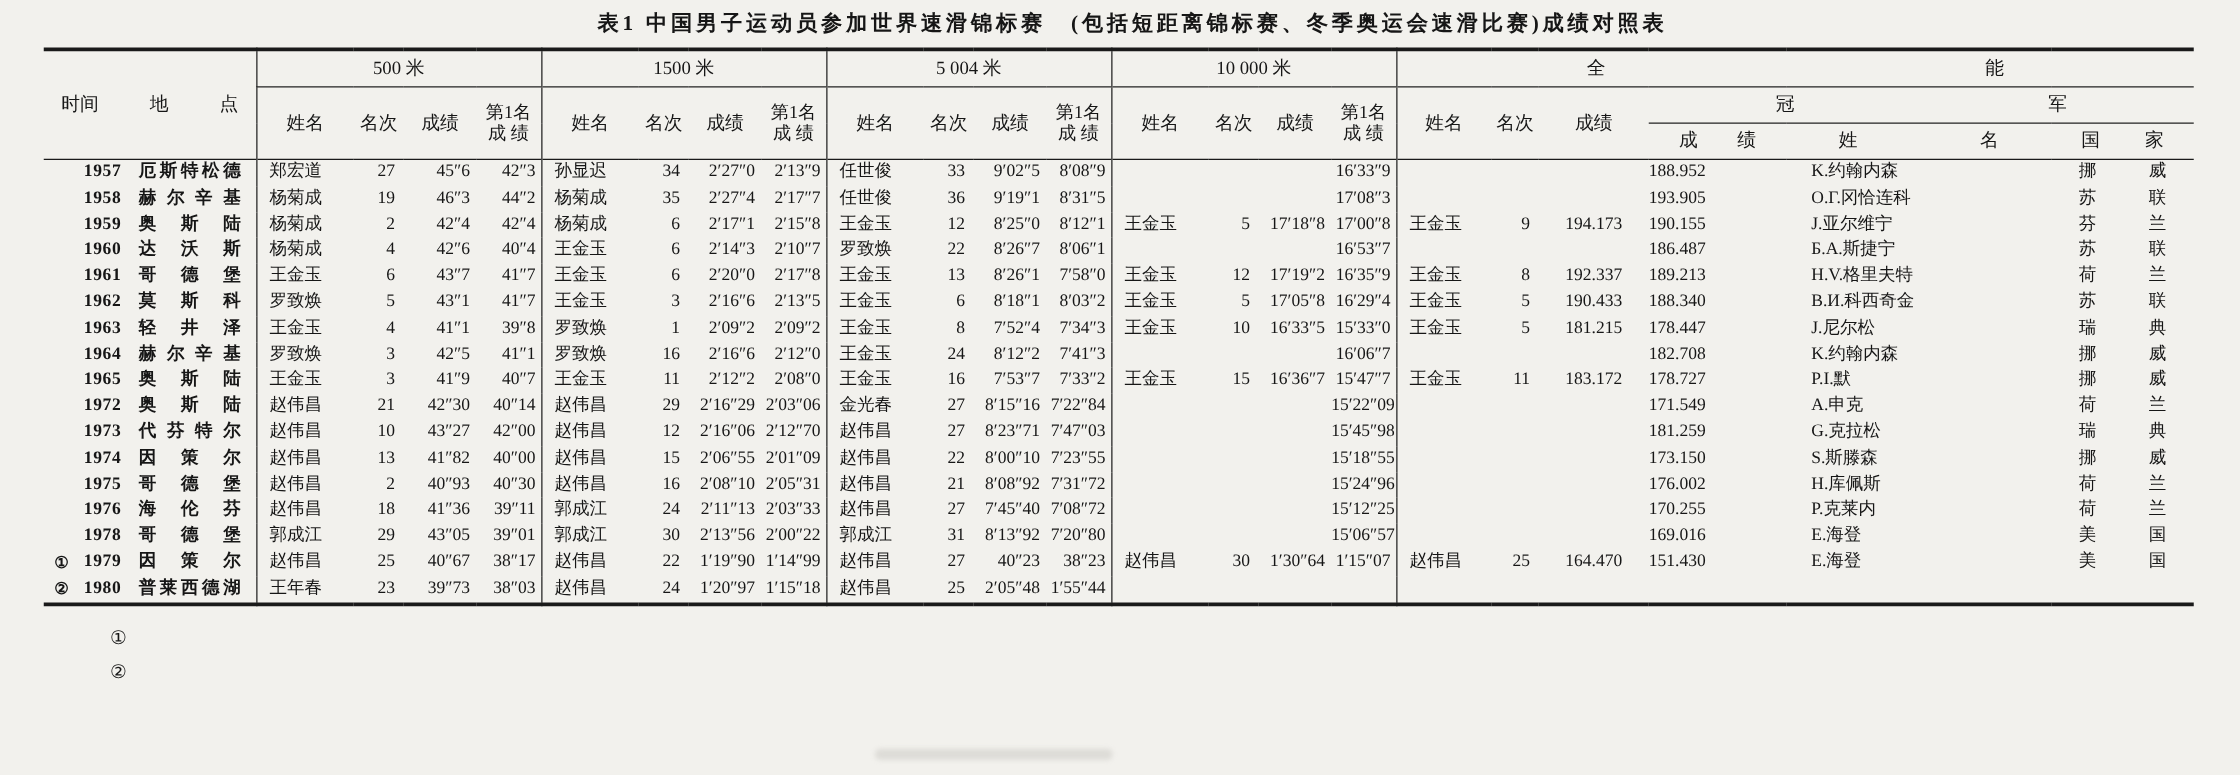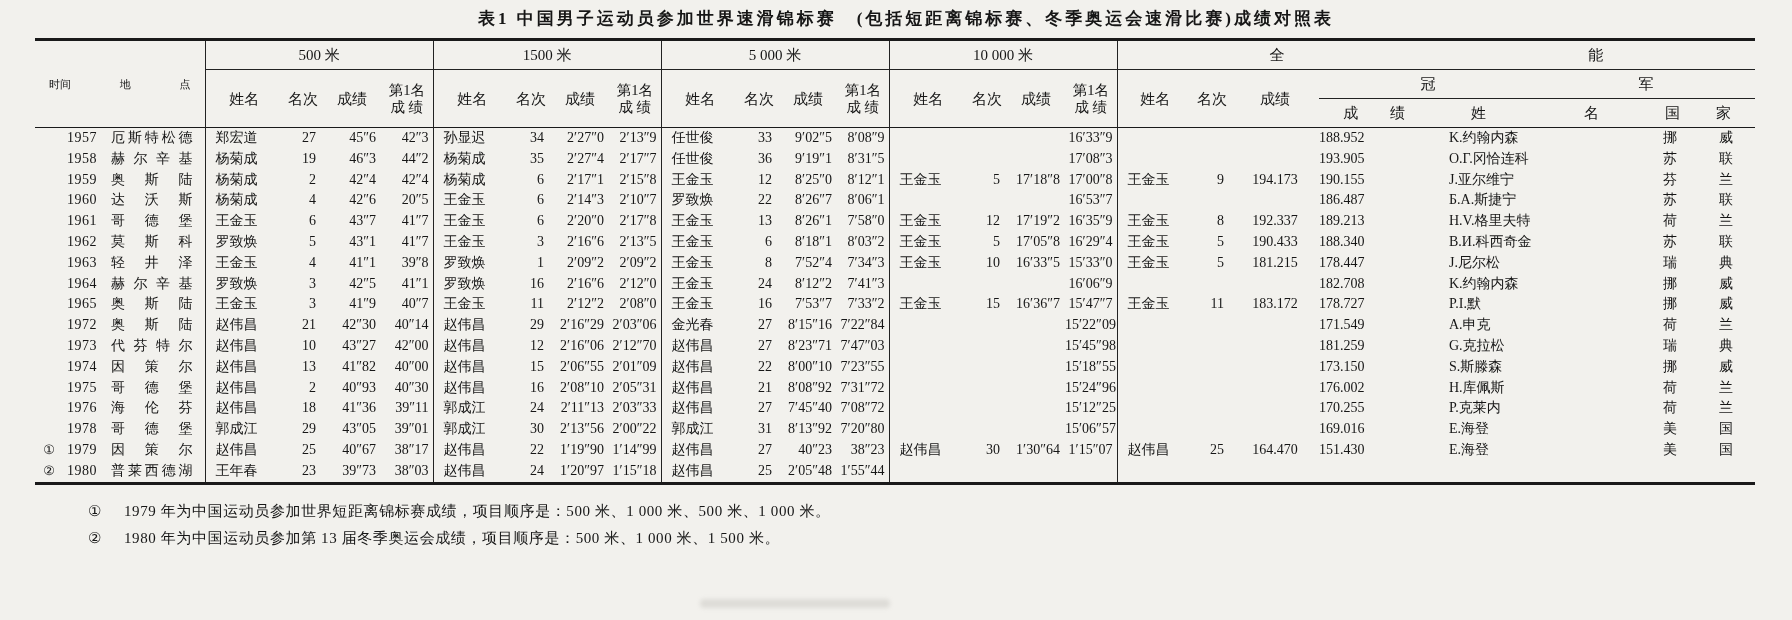--- a/index.html
+++ b/index.html
@@ -17,28 +17,28 @@
     border-collapse:collapse;table-layout:fixed;
     margin:8px 0 0 35px;width:1720px;
     border-top:3px solid #1a1a1a;border-bottom:3px solid #1a1a1a;
   }
   thead{border-bottom:1.6px solid #1a1a1a;}
   th,td{padding:0;font-weight:normal;overflow:hidden;white-space:nowrap;}
   thead th{font-size:15px;line-height:28px;height:28px;font-family:Liberation Serif, serif;}
   th.hrule{border-bottom:1.2px solid #222;}
   .gb{border-left:1.2px solid #222;}
   .spread2{display:flex;justify-content:space-around;}
-  .tph{display:flex;padding:0 14px;align-items:center;height:100%;justify-content:space-between;font-size:11px;gap:28px;}
+  .tph{display:flex;padding:0 14px;align-items:center;height:100%;justify-content:space-between;font-size:15px;gap:28px;}
   .first-h{line-height:17px;font-size:14.5px;vertical-align:middle;}
   .first-h div{text-align:center;}
   .champ-res-h{letter-spacing:14px;text-indent:14px;text-align:center;}
   .cname-h{display:flex;justify-content:space-between;padding:0 42px;}
   .cctry-h{display:flex;justify-content:space-between;padding:0 24px;}
   tbody td{font-size:14px;height:20.8px;line-height:20.8px;}
-  td.tp{padding:0;}
+  td.tp{padding:0;font-weight:bold;}
   .tpw{display:flex;align-items:center;}
   .mk{width:20px;text-align:right;font-size:13px;}
   .yr{width:42px;text-align:right;letter-spacing:.5px;}
   .pl{flex:1;margin:0 12px 0 14px;text-align:justify;text-align-last:justify;}
   td.nm{padding-left:10px;text-align:left;}
   td.rk{text-align:right;padding-right:7px;}
   td.rs{text-align:right;padding-right:5px;}
   td.fs{text-align:right;padding-right:4px;}
   td.ar{text-align:center;}
   td.cr{}
@@ -89,21 +89,21 @@
     <tr>
       <th rowspan="3">
         <div class="tph">
           <span>时间</span>
           <span>地</span>
           <span>点</span>
         </div>
       </th>
       <th colspan="4" class="gb hrule">500 米</th>
       <th colspan="4" class="gb hrule">1500 米</th>
-      <th colspan="4" class="gb hrule">5 000 米</th>
+      <th colspan="4" class="gb hrule">5 004 米</th>
       <th colspan="4" class="gb hrule">10 000 米</th>
       <th colspan="6" class="gb hrule">
         <div class="spread2">
           <span>全</span>
           <span>能</span>
         </div>
       </th>
     </tr>
     <tr>
       <th rowspan="2" class="gb">姓名</th>
@@ -258,21 +258,21 @@
         <td class="tp">
           <div class="tpw">
             <span class="mk"></span>
             <span class="yr">1960</span>
             <span class="pl">达沃斯</span>
           </div>
         </td>
         <td class="nm gb">杨菊成</td>
         <td class="rk">4</td>
         <td class="rs">42″6</td>
-        <td class="fs">20″5</td>
+        <td class="fs">40″4</td>
         <td class="nm gb">王金玉</td>
         <td class="rk">6</td>
         <td class="rs">2′14″3</td>
         <td class="fs">2′10″7</td>
         <td class="nm gb">罗致焕</td>
         <td class="rk">22</td>
         <td class="rs">8′26″7</td>
         <td class="fs">8′06″1</td>
         <td class="nm gb"></td>
         <td class="rk"></td>
@@ -394,21 +394,21 @@
         <td class="rk">16</td>
         <td class="rs">2′16″6</td>
         <td class="fs">2′12″0</td>
         <td class="nm gb">王金玉</td>
         <td class="rk">24</td>
         <td class="rs">8′12″2</td>
         <td class="fs">7′41″3</td>
         <td class="nm gb"></td>
         <td class="rk"></td>
         <td class="rs"></td>
-        <td class="fs">16′06″9</td>
+        <td class="fs">16′06″7</td>
         <td class="nm gb"></td>
         <td class="rk"></td>
         <td class="ar"></td>
         <td class="cr">182.708</td>
         <td class="cn">K.约翰内森</td>
         <td class="co"><span class="cosp">挪威</span></td>
       </tr>
       <tr>
         <td class="tp">
           <div class="tpw">
@@ -687,21 +687,19 @@
         <td class="cr"></td>
         <td class="cn"></td>
         <td class="co"><span class="cosp"></span></td>
       </tr>
     </tbody>
 </table>
 
 <div class="notes">
   <div class="note">
     <span class="nmk">①</span>
-    <span class="ntx">1979 年为中国运动员参加世界短距离锦标赛成绩，项目顺序是：500 米、1 000 米、500 米、1 000 米。</span>
   </div>
   <div class="note">
     <span class="nmk">②</span>
-    <span class="ntx">1980 年为中国运动员参加第 13 届冬季奥运会成绩，项目顺序是：500 米、1 000 米、1 500 米。</span>
   </div>
 </div>
 
 <div class="artifact"></div>
 
 </body></html>

